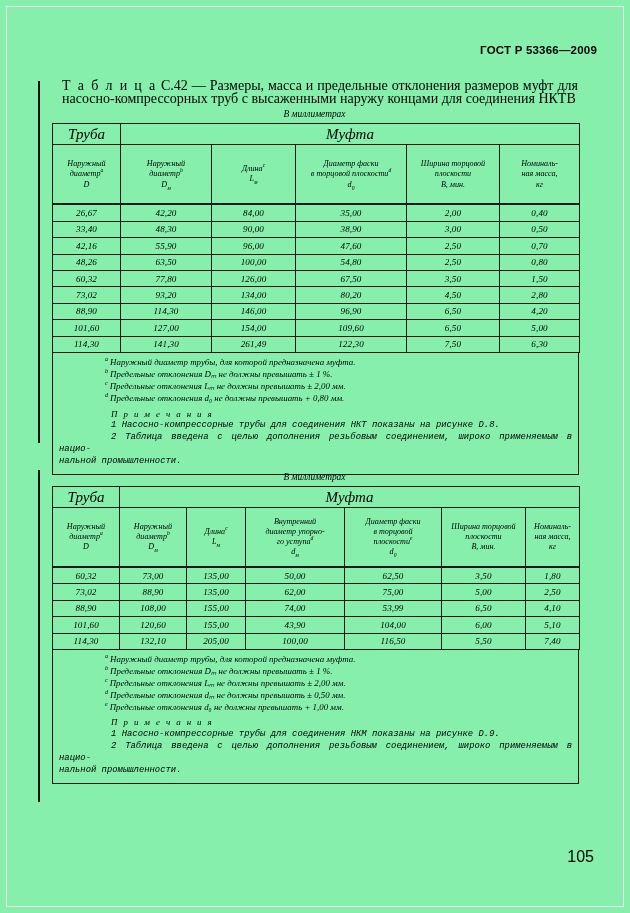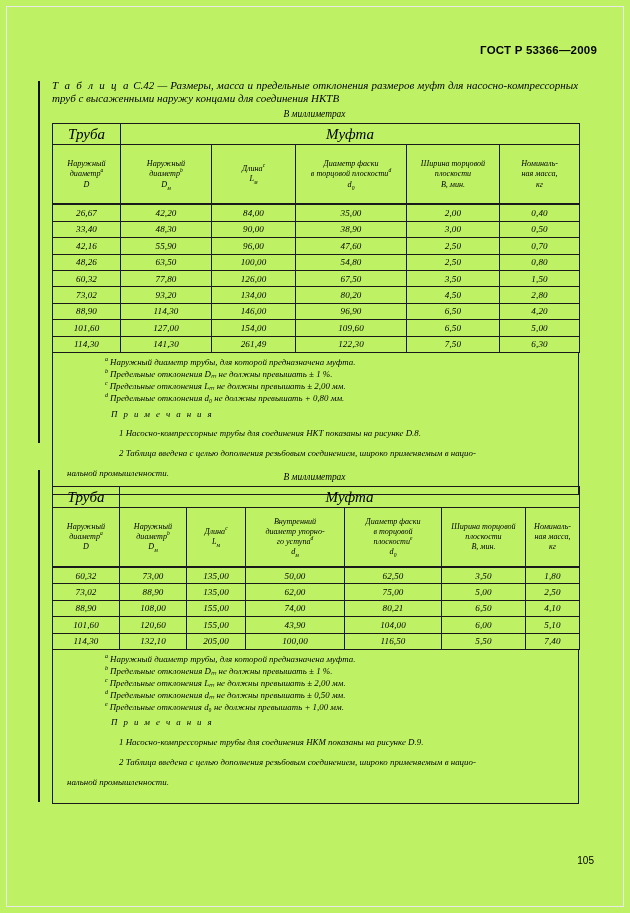--- a/index.html
+++ b/index.html
@@ -13,21 +13,21 @@
     font-family: "Liberation Sans", sans-serif;
     color: #000000;
     position: relative;
     overflow: hidden;
   }
   .page {
     position: absolute;
     left: 0; top: 0;
     width: 630px;
     height: 913px;
-    background: #bef264;
+    background: #86efac;
     box-sizing: border-box;
   }
   .page-frame {
     position: absolute;
     left: 6px; top: 6px;
     width: 618px; height: 901px;
     border: 1px solid #e9e9e9;
     box-sizing: border-box;
   }
   .header-code {
@@ -55,25 +55,24 @@
   .tblock {
     position: absolute;
     left: 52px;
     width: 527px;
   }
   #block-1 { top: 79px; }
   #block-2 { top: 468px; }
 
   .tcaption {
     font-family: "Liberation Serif", serif;
-    font-style: italic;
-    font-size: 11px;
+    font-size: 14px;
     line-height: 13.2px;
     text-align: justify;
-    margin: 0 0 0 0;
+    margin: 0 0 0 10px;
     padding-right: 1px;
   }
   .tcaption .lead {
     letter-spacing: 1.6px;
   }
   .units {
     font-family: "Liberation Serif", serif;
     font-style: italic;
     font-size: 9.4px;
     text-align: center;
@@ -139,33 +138,34 @@
     text-indent: 0;
     white-space: nowrap;
   }
   .fn sup { margin-right: 2px; }
   .notes-title {
     margin: 4px 0 0 0;
     padding-left: 52px;
     letter-spacing: 1.9px;
   }
   .note {
-    margin: 8px;
+    margin: 0;
     padding-left: 0;
     text-indent: 52px;
     text-align: justify;
+    font-family: Liberation Mono, monospace;
   }
   .note.cont { text-indent: 0; }
 
   .page-number {
     position: absolute;
     right: 36px;
     bottom: 47px;
     font-family: "Liberation Sans", sans-serif;
-    font-size: 10px;
+    font-size: 16px;
   }
 </style>
 </head>
 <body>
 
 <div class="page">
   <div class="page-frame"></div>
 
   <div class="header-code">ГОСТ Р 53366—2009</div>
 
@@ -400,21 +400,21 @@
           <td class="data">62,00</td>
           <td class="data">75,00</td>
           <td class="data">5,00</td>
           <td class="data">2,50</td>
         </tr>
         <tr>
           <td class="data">88,90</td>
           <td class="data">108,00</td>
           <td class="data">155,00</td>
           <td class="data">74,00</td>
-          <td class="data">80,21</td>
+          <td class="data">53,99</td>
           <td class="data">6,50</td>
           <td class="data">4,10</td>
         </tr>
         <tr>
           <td class="data">101,60</td>
           <td class="data">120,60</td>
           <td class="data">155,00</td>
           <td class="data">43,90</td>
           <td class="data">104,00</td>
           <td class="data">6,00</td>

